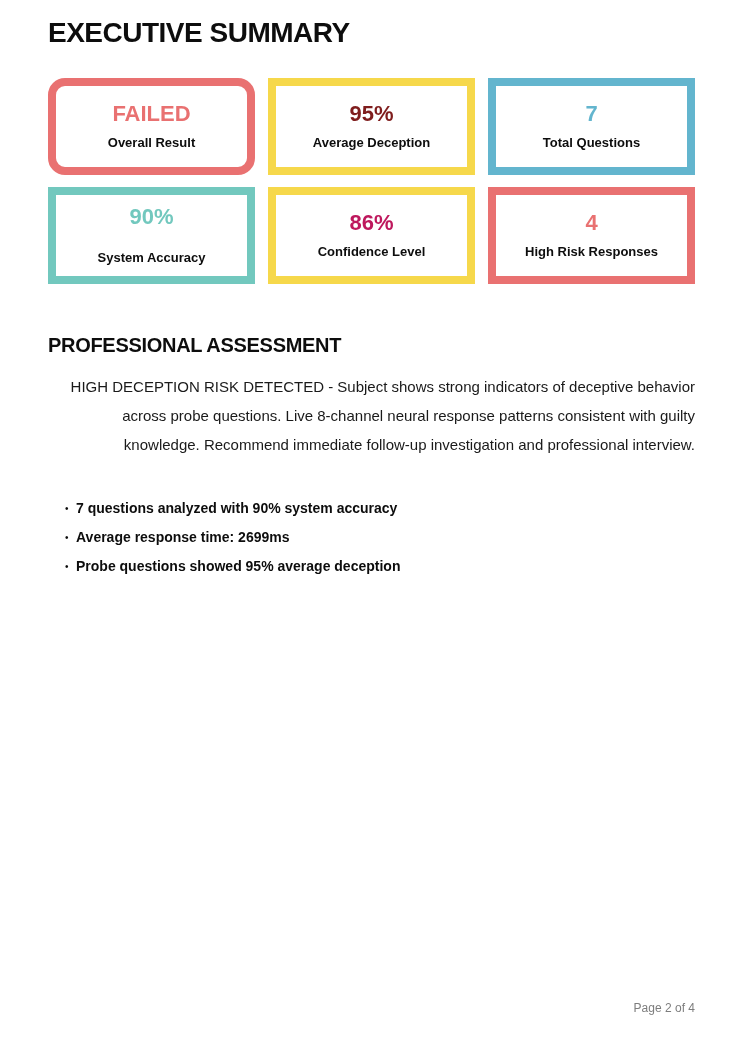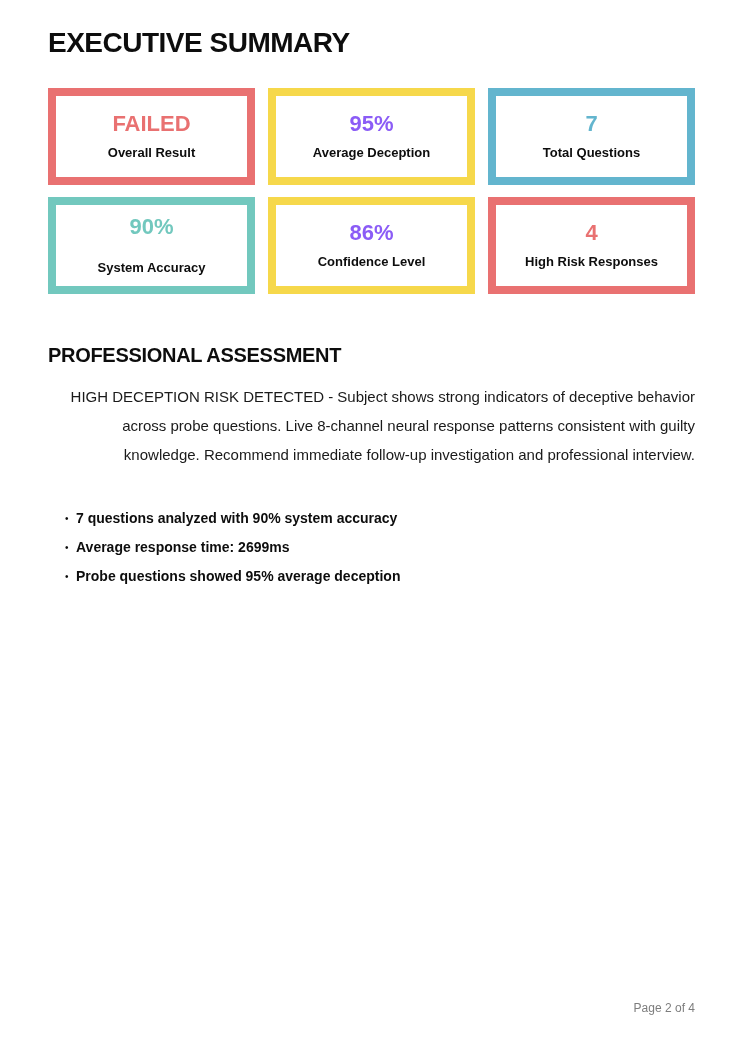--- a/index.html
+++ b/index.html
@@ -8,21 +8,21 @@
   .page {
     position: relative;
     width: 743px;
     height: 1044px;
     background: #ffffff;
     overflow: hidden;
     padding: 0 48px;
     color: #111;
   }
   .page-title {
-    padding-top: 27px;
+    padding-top: 17px;
     font-size: 28px;
     font-weight: bold;
     letter-spacing: -0.5px;
     color: #0d0d0d;
   }
   .cards-grid {
     margin-top: 29px;
     display: grid;
     grid-template-columns: repeat(3, 1fr);
     column-gap: 13px;
@@ -98,42 +98,42 @@
 </style>
 </head>
 <body>
 
 <div class="page">
 
   <h1 class="page-title">EXECUTIVE SUMMARY</h1>
 
   <div class="cards-grid">
 
-    <div class="metric-card" style="border-color: rgb(233, 113, 113);">
+    <div class="metric-card" style="border-color: rgb(233, 113, 113); border-radius: 17px;">
       <div class="card-value" style="color: rgb(233, 113, 113);">FAILED</div>
       <div class="card-label">Overall Result</div>
     </div>
 
     <div class="metric-card" style="border-color: rgb(246, 216, 75);">
-      <div class="card-value" style="color: #8b5cf6;">95%</div>
+      <div class="card-value" style="color: #7f1d1d;">95%</div>
       <div class="card-label">Average Deception</div>
     </div>
 
     <div class="metric-card" style="border-color: rgb(99, 181, 206);">
       <div class="card-value" style="color: rgb(99, 181, 206);">7</div>
       <div class="card-label">Total Questions</div>
     </div>
 
     <div class="metric-card" style="border-color: rgb(114, 200, 190); gap: 12px;">
       <div class="card-value" style="color: rgb(114, 200, 190);">90%</div>
       <div class="card-label">System Accuracy</div>
     </div>
 
     <div class="metric-card" style="border-color: rgb(246, 216, 75);">
-      <div class="card-value" style="color: #8b5cf6;">86%</div>
+      <div class="card-value" style="color: #be185d;">86%</div>
       <div class="card-label">Confidence Level</div>
     </div>
 
     <div class="metric-card" style="border-color: rgb(233, 113, 113);">
       <div class="card-value" style="color: rgb(233, 113, 113);">4</div>
       <div class="card-label">High Risk Responses</div>
     </div>
 
   </div>
 

